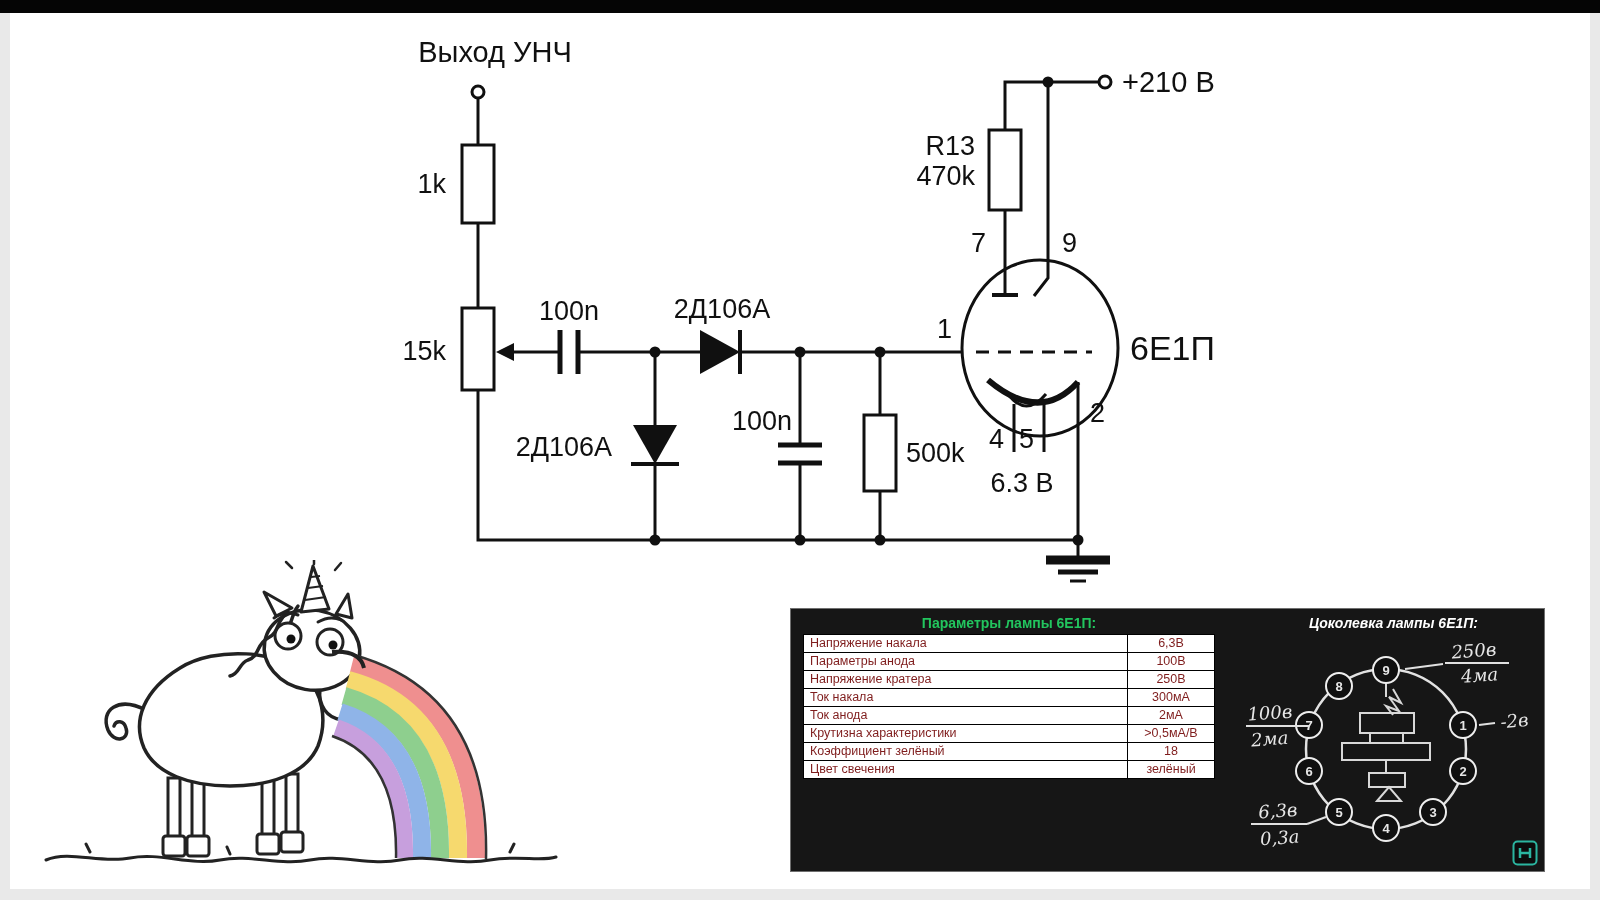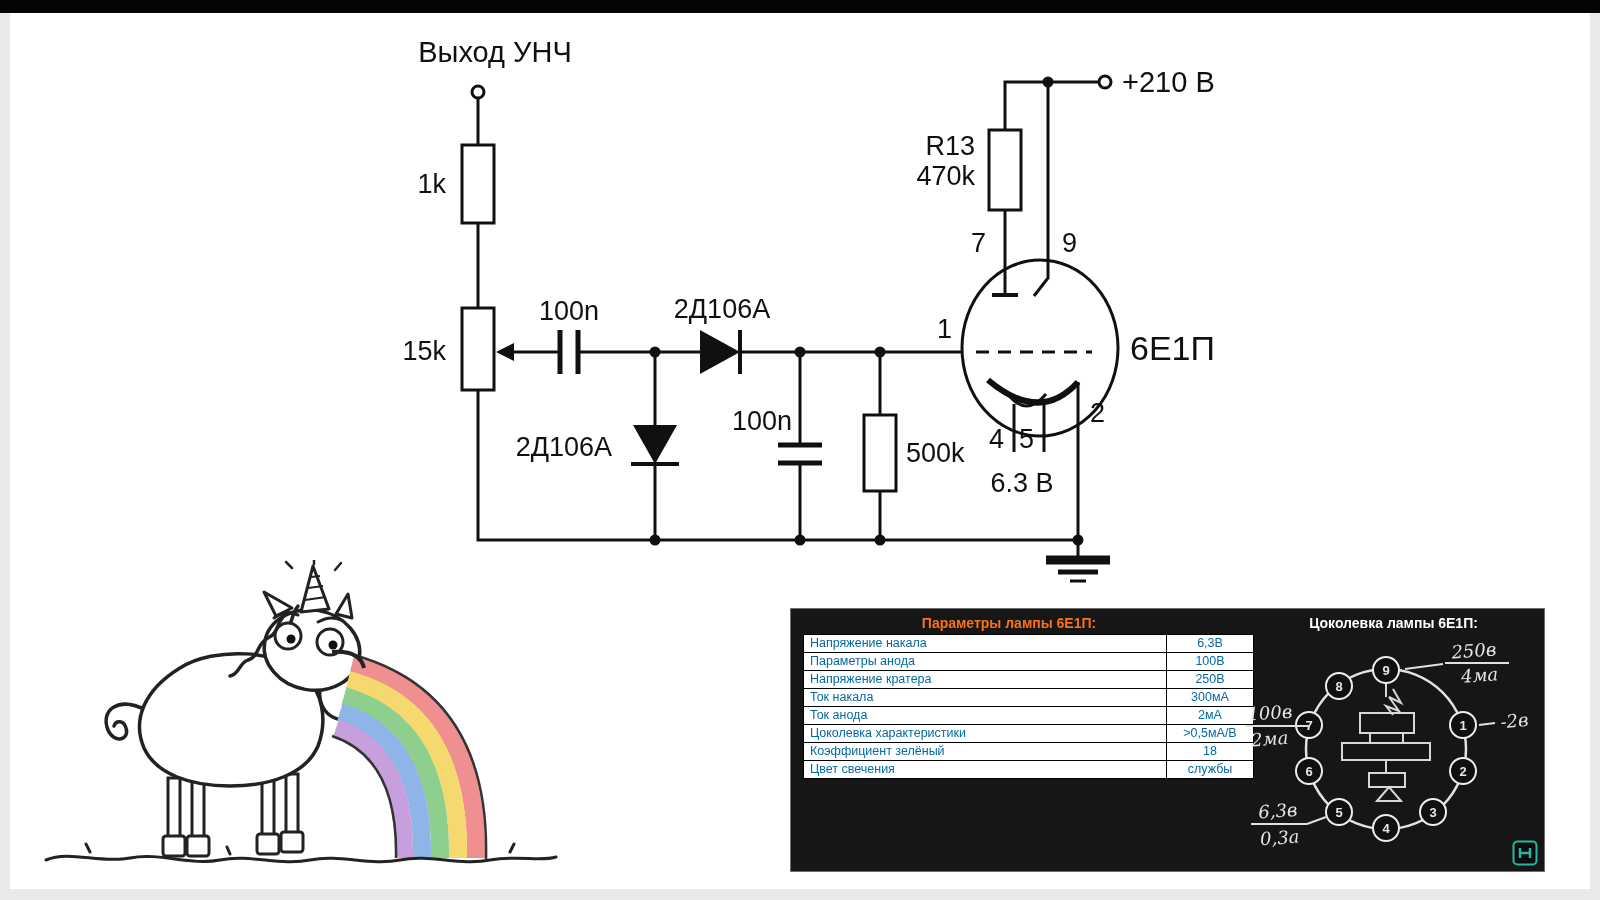--- a/index.html
+++ b/index.html
@@ -20,35 +20,35 @@
   .sch-big{font-size:34px;}
 
   .unicorn{position:absolute;left:30px;top:560px;}
 
   .panel{
     position:absolute;left:790px;top:608px;width:755px;height:264px;
     background:#161616;border:1px solid #6f6f6f;box-sizing:border-box;
   }
   .params-title{
     position:absolute;left:12px;top:6px;width:412px;text-align:center;
-    color:#f97316;font-weight:bold;font-size:14px;
+    color:#22c55e;font-weight:bold;font-size:14px;
   }
   table.params{
-    position:absolute;left:12px;top:25px;width:451px;
-    border-collapse:collapse;background:#ffffff;color:#0369a1;
+    position:absolute;left:12px;top:25px;width:412px;
+    border-collapse:collapse;background:#ffffff;color:#7f1d1d;
     font-size:12.5px;table-layout:fixed;
   }
   table.params td{
     border:1px solid #000;height:17px;line-height:17px;
     padding:0 6px;white-space:nowrap;overflow:hidden;
   }
   table.params td.val{width:82px;text-align:center;padding:0 2px;}
   .pinout-title{
     position:absolute;left:455px;top:6px;width:295px;text-align:center;
-    color:#ffffff;font-weight:bold;font-size:14px;
+    color:#ffffff;font-weight:bold;font-size:14px;font-style:italic;
   }
   .pinout{position:absolute;left:452px;top:28px;}
   .pinout text{fill:#e6e6e6;}
   .hand{font-family:"DejaVu Serif",serif;font-style:italic;font-size:18px;}
   .pin-num{font-size:13px;font-weight:bold;fill:#f2f2f2;}
   .logo{position:absolute;right:6px;bottom:5px;width:26px;height:26px;}
 </style>
 </head>
 <body>
 
@@ -253,30 +253,30 @@
         </tr>
     <tr>
       <td>Ток накала</td>
       <td class="val">300мА</td>
         </tr>
     <tr>
       <td>Ток анода</td>
       <td class="val">2мА</td>
         </tr>
     <tr>
-      <td>Цоколевка характеристики</td>
+      <td>Крутизна характеристики</td>
       <td class="val">&gt;0,5мА/В</td>
         </tr>
     <tr>
       <td>Коэффициент зелёный</td>
       <td class="val">18</td>
         </tr>
     <tr>
       <td>Цвет свечения</td>
-      <td class="val">службы</td>
+      <td class="val">зелёный</td>
         </tr>
   </tbody>
     </table>
 
   <div class="pinout-title">Цоколевка лампы 6Е1П:</div>
 
   <svg class="pinout" width="295" height="225" viewBox="0 0 295 225">
 
     <circle cx="143" cy="112" r="80" fill="none" stroke="#e2e2e2" stroke-width="2.5"></circle>
 

